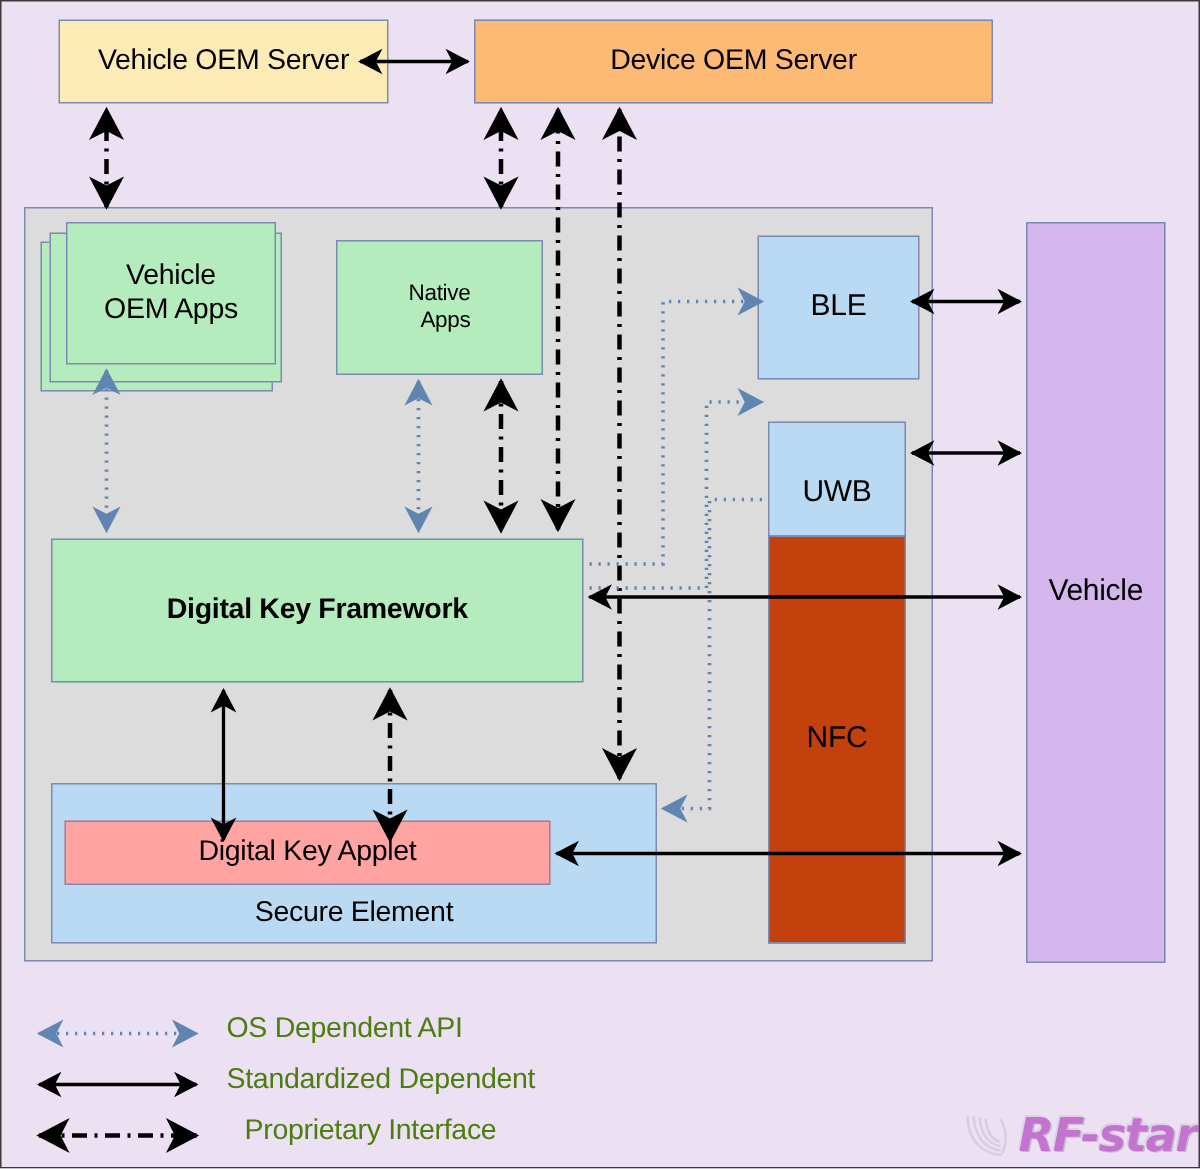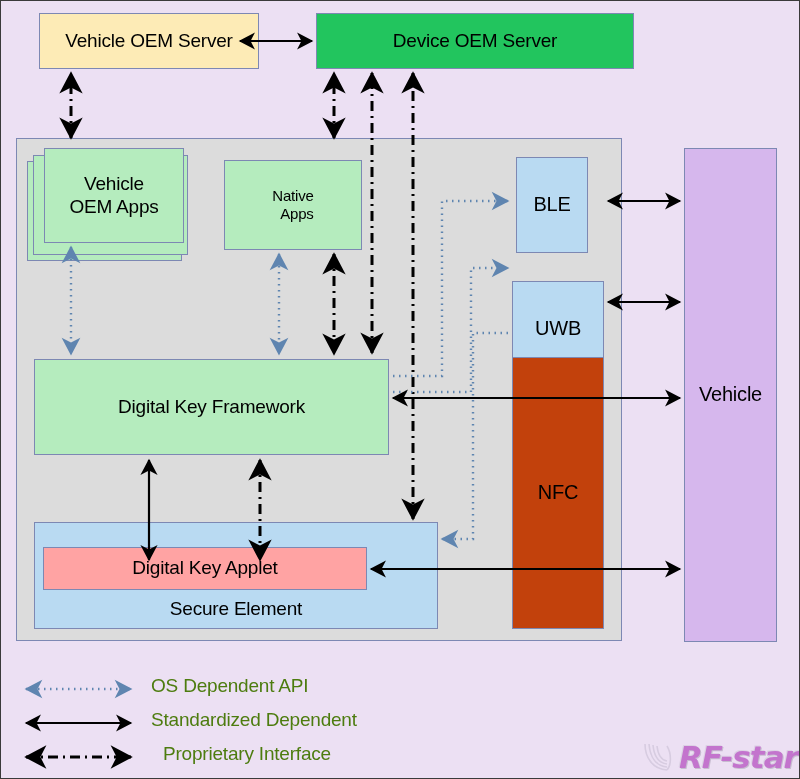--- a/index.html
+++ b/index.html
@@ -73,29 +73,29 @@
 <body>
 
 <div id="canvas" style="background: rgb(236, 224, 243); border-color: rgb(58, 58, 58);">
 
   <div class="plain-region" id="region-device" style="left: 15px; top: 137px; width: 606px; height: 503px; background: rgb(220, 220, 220); border: 1.4px solid rgb(125, 136, 179);"></div>
 
   <div class="node" id="node-vehicle_oem_apps_back2" style="left: 26px; top: 160px; width: 155px; height: 100px; background: rgb(181, 236, 190); font-size: 16px;"></div>
   <div class="node" id="node-vehicle_oem_apps_back1" style="left: 32px; top: 154px; width: 155px; height: 100px; background: rgb(181, 236, 190); font-size: 16px;"></div>
 
   <div class="node" id="node-vehicle_oem_server" style="left: 14px; top: 12px; width: 220px; height: 56px; background: rgb(253, 235, 182); font-size: 19px; margin-left: 24px;">Vehicle OEM Server</div>
-  <div class="node" id="node-device_oem_server" style="left: 315px; top: 12px; width: 318px; height: 56px; background: #22c55e; font-size: 19px;">Device OEM Server</div>
+  <div class="node" id="node-device_oem_server" style="left: 315px; top: 12px; width: 346px; height: 56px; background: #fdba74; font-size: 19px;">Device OEM Server</div>
   <div class="node" id="node-vehicle_oem_apps" style="left: 43px; top: 147px; width: 140px; height: 95px; background: rgb(181, 236, 190); font-size: 19px;">Vehicle
 OEM Apps</div>
   <div class="node" id="node-native_apps" style="left: 223px; top: 159px; width: 138px; height: 90px; background: rgb(181, 236, 190); font-size: 15px; text-align: right;">Native
 Apps</div>
-  <div class="node" id="node-digital_key_framework" style="left: 33px; top: 358px; width: 355px; height: 96px; background: rgb(181, 236, 190); font-size: 19px;">Digital Key Framework</div>
+  <div class="node" id="node-digital_key_framework" style="left: 33px; top: 358px; width: 355px; height: 96px; background: rgb(181, 236, 190); font-size: 19px; font-weight: bold;">Digital Key Framework</div>
   <div class="node" id="node-secure_element" style="left: 33px; top: 521px; width: 404px; height: 107px; background: rgb(185, 218, 242); font-size: 19px; align-items: flex-end; padding-bottom: 8px;">Secure Element</div>
   <div class="node" id="node-digital_key_applet" style="left: 42px; top: 546px; width: 324px; height: 43px; background: rgb(255, 163, 163); font-size: 19px;">Digital Key Applet</div>
-  <div class="node" id="node-ble" style="left: 515px; top: 156px; width: 72px; height: 96px; background: rgb(185, 218, 242); font-size: 20px;">BLE</div>
+  <div class="node" id="node-ble" style="left: 504px; top: 156px; width: 108px; height: 96px; background: rgb(185, 218, 242); font-size: 20px;">BLE</div>
   <div class="node" id="node-uwb" style="left: 511px; top: 256px; width: 92px; height: 95px; background: rgb(185, 218, 242); font-size: 20px; margin-top: 24px;">UWB</div>
   <div class="node" id="node-nfc" style="left: 511px; top: 356px; width: 92px; height: 272px; background: #c2410c; font-size: 20px;">NFC</div>
   <div class="node" id="node-vehicle" style="left: 683px; top: 147px; width: 93px; height: 494px; background: rgb(214, 183, 237); font-size: 20px;">Vehicle</div>
 
   <svg id="svg-layer" xmlns="http://www.w3.org/2000/svg">
       <defs>
         <marker id="mk-os-api-end" markerWidth="9" markerHeight="9" refX="7.4" refY="4.5" orient="auto" markerUnits="strokeWidth">
           <path d="M0.6,0.6 L8,4.5 L0.6,8.4 L2.6,4.5 Z" fill="#5f85b0"></path>
         </marker>
         <marker id="mk-os-api-start" markerWidth="9" markerHeight="9" refX="1.6" refY="4.5" orient="auto" markerUnits="strokeWidth">

